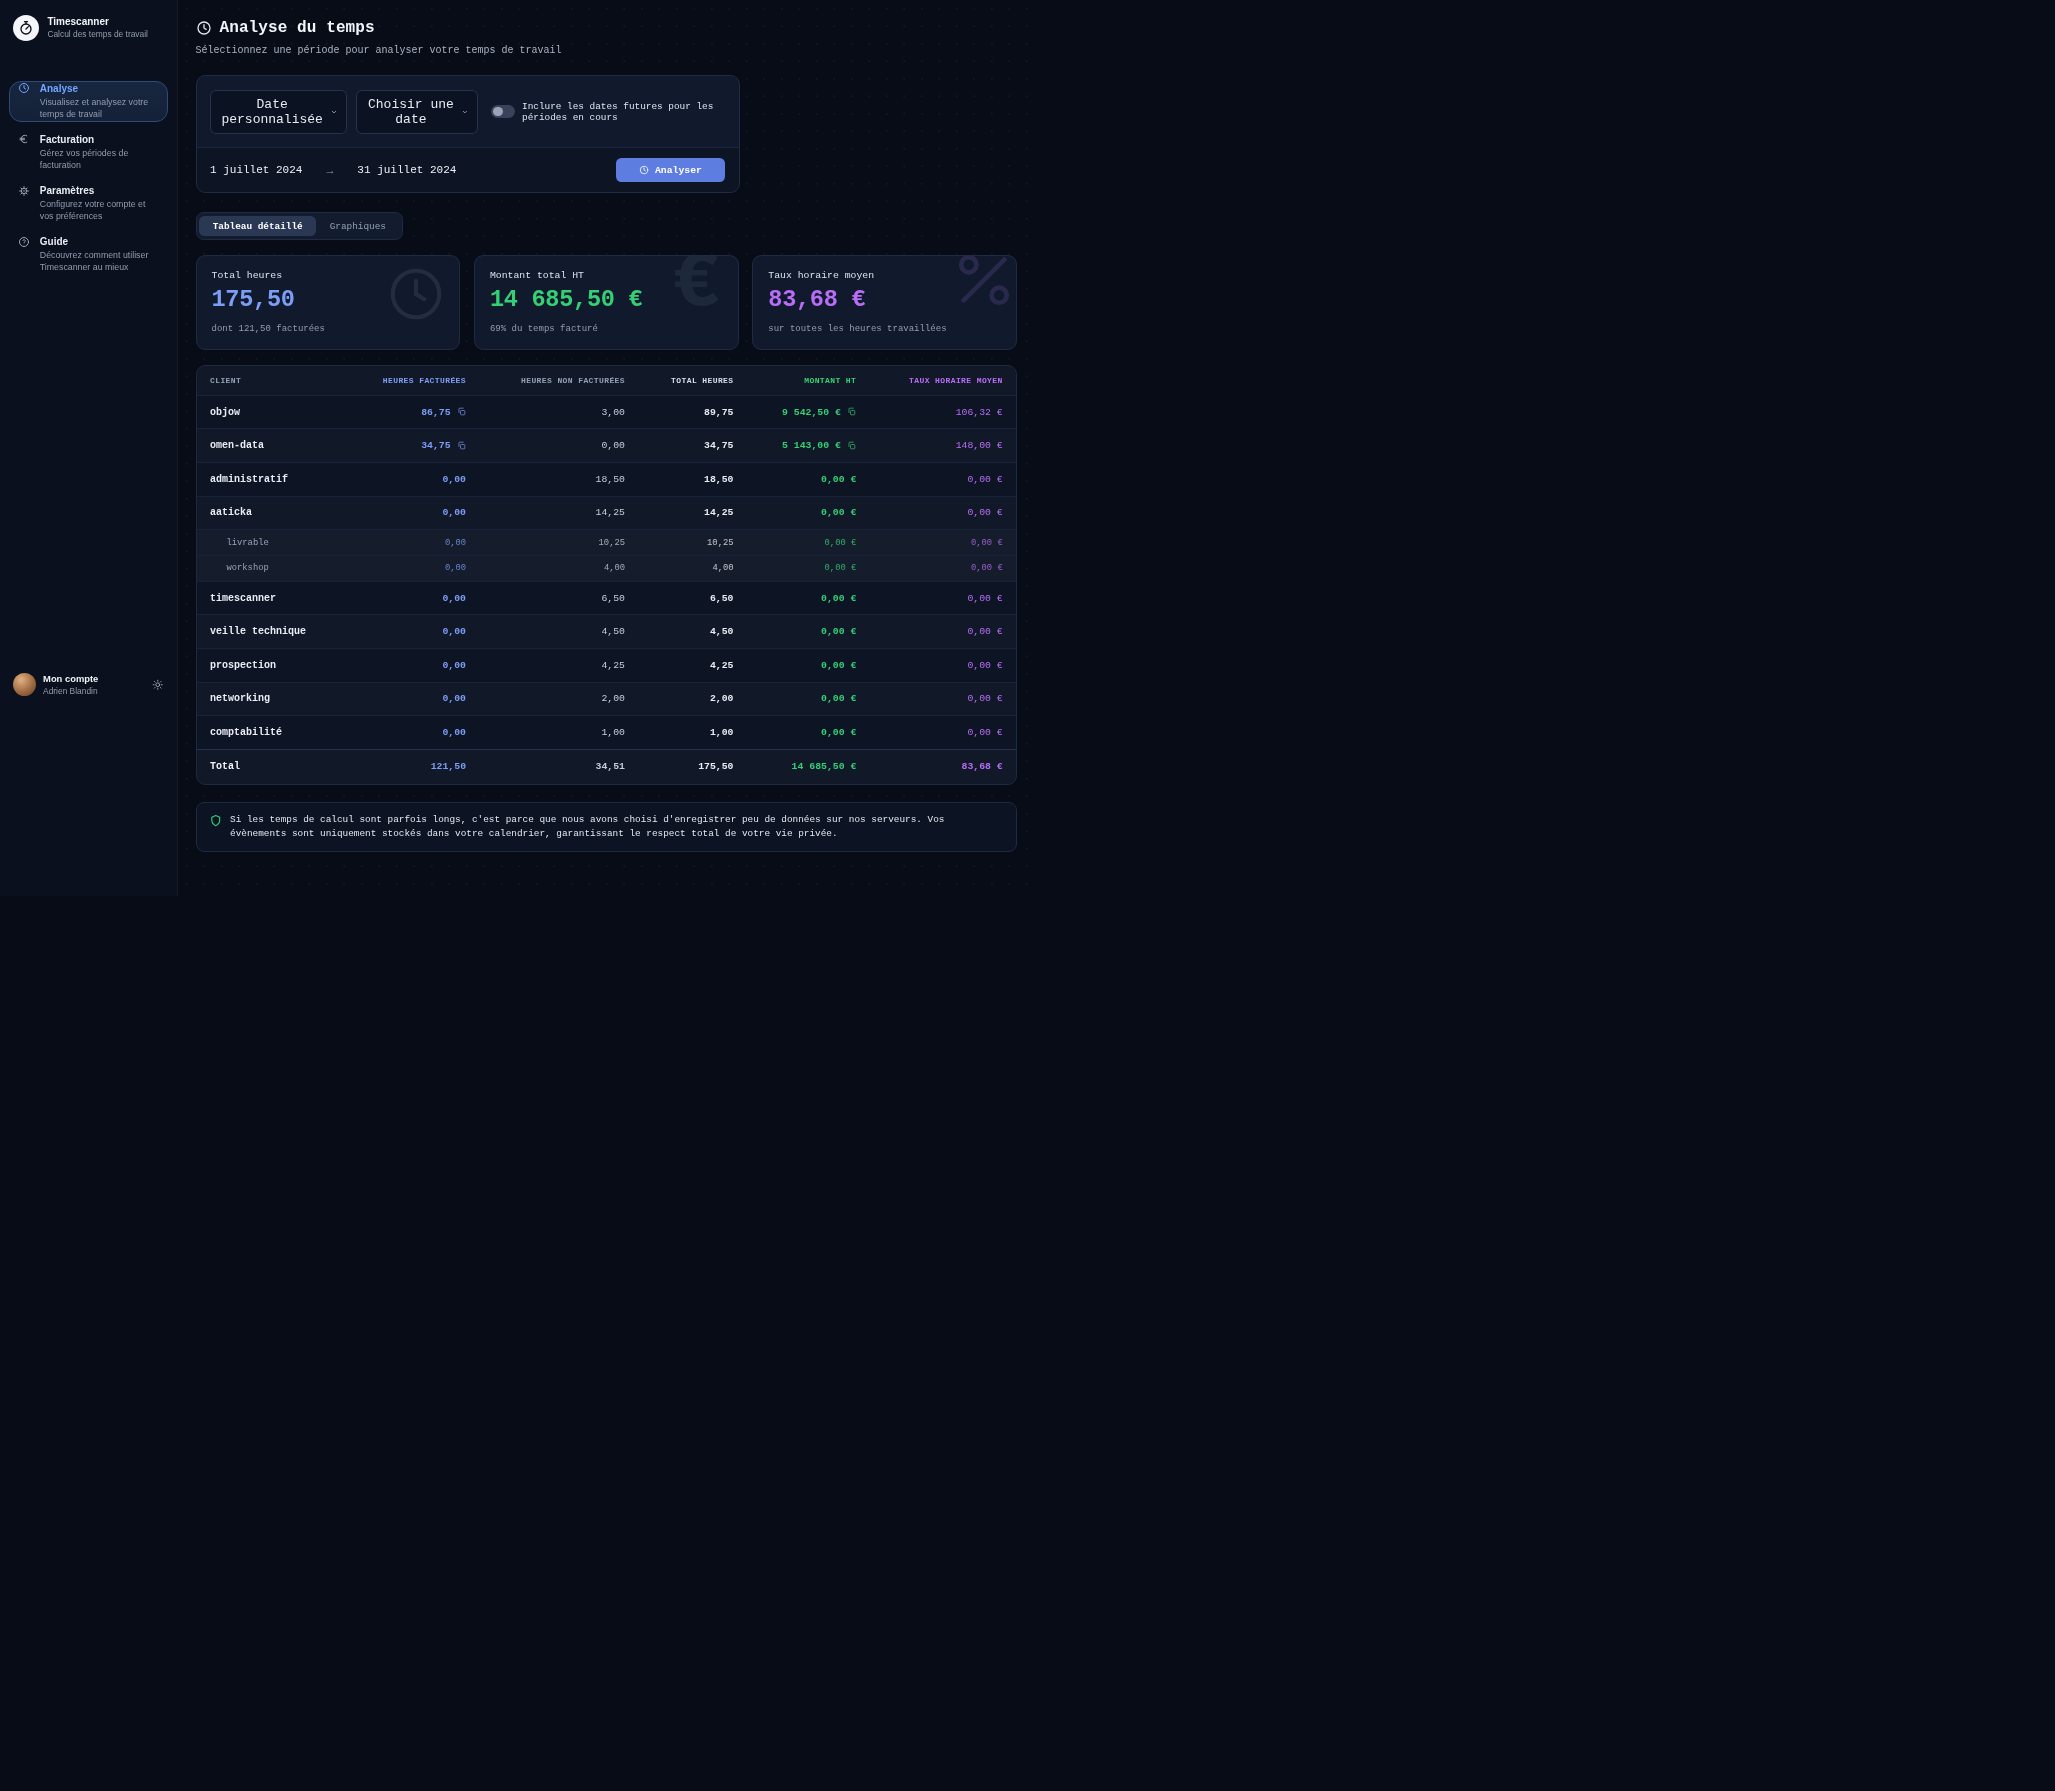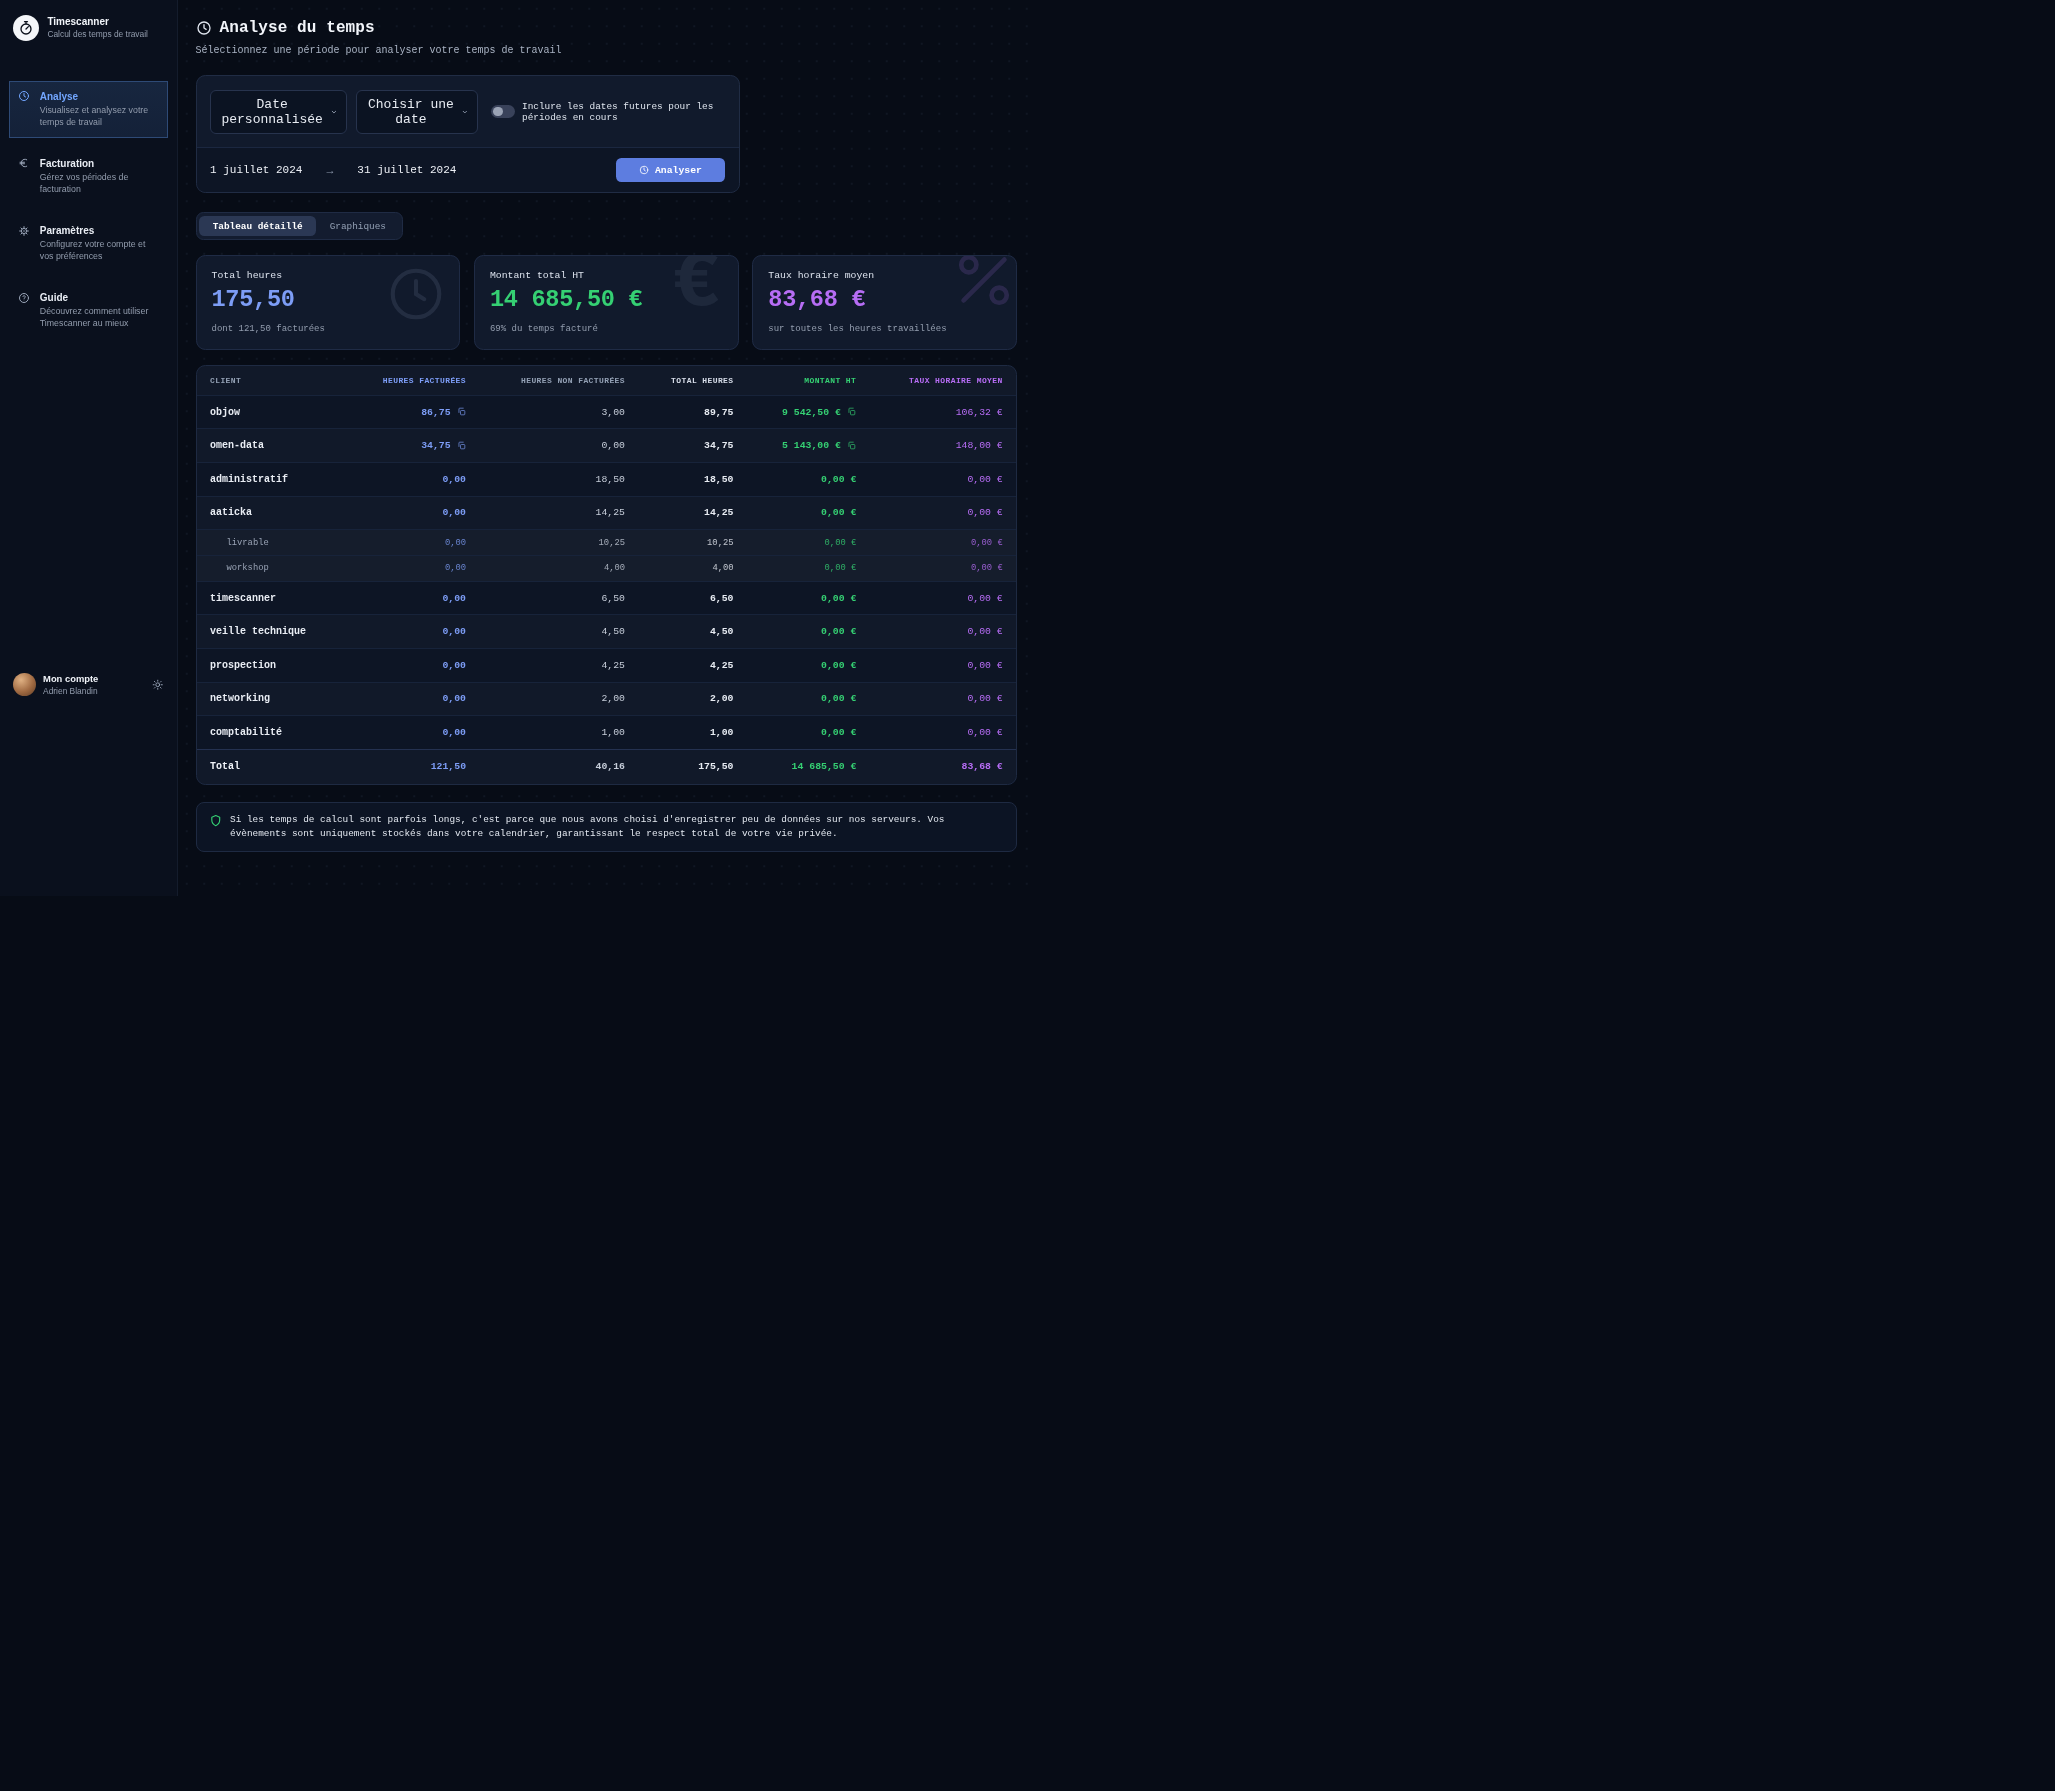--- a/index.html
+++ b/index.html
@@ -27,21 +27,21 @@
   .sidebar{width:178px;flex-shrink:0;background:var(--sidebar-bg);border-right:0.7px solid #141c2c;
     padding:13.5px 9.4px;position:relative;}
   .brand{display:flex;align-items:center;gap:8px;padding:1.3px 4px;}
   .logo{width:26px;height:26px;border-radius:50%;background:#f4f6f9;display:flex;align-items:center;justify-content:center;flex-shrink:0;}
   .logo svg{width:16px;height:16px;}
   .brand-name{font-size:10px;font-weight:700;color:#f2f5fa;}
   .brand-sub{font-size:8.4px;color:var(--muted);margin-top:2px;}
 
   .nav{margin-top:39px;display:flex;flex-direction:column;gap:10.8px;}
   .nav-item{display:grid;grid-template-columns:16px 1fr;column-gap:5.4px;align-items:center;
-    padding:8px 8px;border-radius:0;border:0.7px solid transparent;cursor:pointer;}
+    padding:0 8px;border-radius:12px;border:0.7px solid transparent;cursor:pointer;}
   .nav-item .nav-icon{width:12px;height:12px;color:#9aa5b8;display:flex;align-items:center;justify-content:center;}
   .nav-icon svg{width:12px;height:12px;}
   .nav-label{font-size:10px;font-weight:700;color:#e9edf4;}
   .nav-desc{grid-column:2;font-size:8.8px;line-height:1.35;color:var(--muted);margin-top:2.7px;}
   .nav-item.active{background:linear-gradient(180deg,#17263f,#142138);border-color:#2e4a76;}
   .nav-item.active .nav-label,.nav-item.active .nav-icon{color:var(--blue-link);}
 
   .account{position:absolute;left:9.4px;right:9.4px;top:673px;display:flex;align-items:center;gap:6.7px;padding:0 4px;}
   .avatar{width:23px;height:23px;border-radius:50%;flex-shrink:0;
     background:radial-gradient(circle at 35% 30%,#e0b183,#a06a42 55%,#5d3b24 100%);}
@@ -445,21 +445,21 @@
             <td class="td-ub">1,00</td>
             <td class="td-tt">1,00</td>
             <td class="td-am">0,00 €</td>
             <td class="td-rt">0,00 €</td>
           </tr>
         </tbody>
         <tfoot>
           <tr>
             <td class="td-cl">Total</td>
             <td class="td-bd">121,50</td>
-            <td class="td-ub">40,16</td>
+            <td class="td-ub">34,51</td>
             <td class="td-tt">175,50</td>
             <td class="td-am">14 685,50 €</td>
             <td class="td-rt">83,68 €</td>
           </tr>
         </tfoot>
       </table>
     </div>
 
     
     <div class="privacy">

